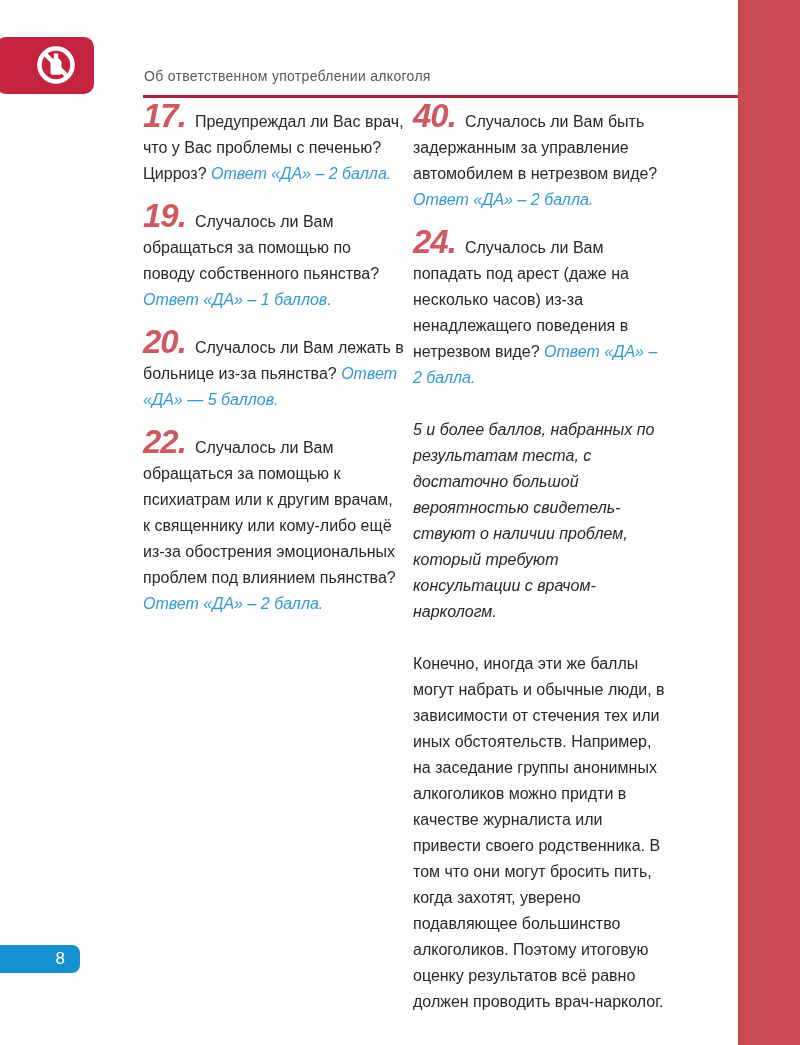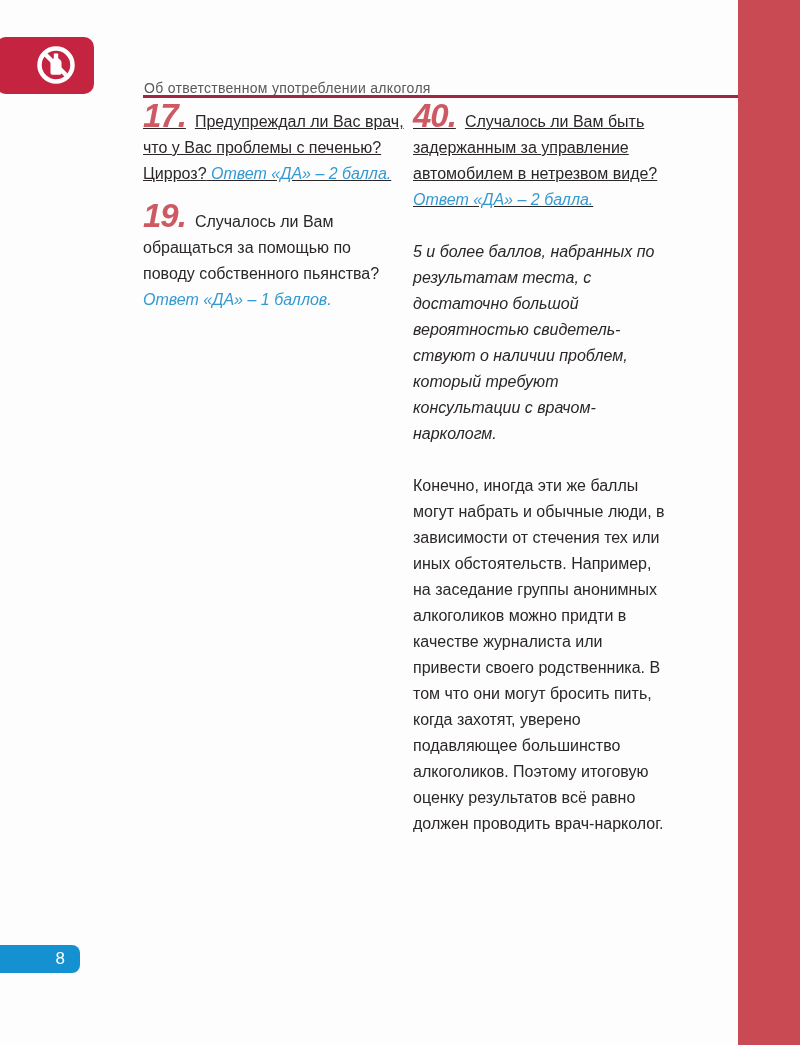--- a/index.html
+++ b/index.html
@@ -16,36 +16,36 @@
     background:var(--strip-red,#c94a52);
   }
   
   .badge{
     position:absolute;left:-4px;top:37px;width:98px;height:57px;
     background:var(--badge-red,#c52440);border-radius:10px;
   }
   .badge svg{position:absolute;left:40px;top:8px;}
   
   .header-title{
-    position:absolute;left:144px;top:80px;width:594px;
+    position:absolute;left:144px;top:68px;width:594px;
     font-size:14px;letter-spacing:.3px;color:var(--header-text,#58595b);
   }
   .header-rule{
     position:absolute;left:143px;top:95px;width:595px;height:3px;
     background:var(--rule-red,#a12740);
   }
   
   .col{position:absolute;top:103px;}
   .col-left{left:143px;width:261px;}
   .col-right{left:413px;width:255px;}
   .question{
     margin:16px 0 0 0;font-size:16px;line-height:26px;
     color:var(--body-text,#2b2728);
   }
-  .qlist .question:first-child{margin-top:0;text-decoration:underline;}
+  .qlist .question:first-child{margin-top:0;}
   .qnum{
     font-size:33px;font-weight:bold;font-style:italic;
     letter-spacing:-1px;color:var(--number-red,#cd5a63);
     margin-right:9px;
   }
   .qanswer{color:var(--answer-blue,#3499d1);font-style:italic;}
   .para{
     margin:26px 0 0 0;font-size:16px;line-height:26px;
     color:var(--body-text,#2b2728);
   }
@@ -79,29 +79,32 @@
   <div class="header-title">Об ответственном употреблении алкоголя</div>
   <div class="header-rule"></div>
 
   <div class="col col-left">
     <div class="qlist">
   <p class="question"><span class="qnum">17.</span><span class="qtext">Предупреждал ли Вас врач, что у Вас проблемы с печенью? Цирроз?</span> <span class="qanswer">Ответ «ДА» – 2 балла.</span></p>
 
 
   <p class="question"><span class="qnum">19.</span><span class="qtext">Случалось ли Вам обращаться за помощью по поводу собственного пьянства?</span> <span class="qanswer">Ответ «ДА» – 1 баллов.</span></p>
 
+  <p class="question"><span class="qnum">20.</span><span class="qtext">Случалось ли Вам лежать в больнице из-за пьянства?</span> <span class="qanswer">Ответ «ДА» — 5 баллов.</span></p>
 
 
+  <p class="question"><span class="qnum">22.</span><span class="qtext">Случалось ли Вам обращаться за помощью к психиатрам или к другим врачам, к священнику или кому-либо ещё из-за обострения эмоциональных проблем под влиянием пьянства?</span> <span class="qanswer">Ответ «ДА» – 2 балла.</span></p>
 </div>
   </div>
 
   <div class="col col-right">
     <div class="qlist">
   <p class="question"><span class="qnum">40.</span><span class="qtext">Случалось ли Вам быть задержанным за управление автомоби­лем в нетрезвом виде?</span> <span class="qanswer">Ответ «ДА» – 2 балла.</span></p>
 
+  <p class="question"><span class="qnum">24.</span><span class="qtext">Случалось ли Вам попадать под арест (даже на несколько часов) из-за ненадлежащего поведения в нетрезвом виде?</span> <span class="qanswer">Ответ «ДА» – 2 балла.</span></p>
 </div>
     <div class="plist">
   <p class="para italic"><span>5 и более баллов, набранных по результатам теста, с достаточно большой вероятностью свидетель­ствуют о наличии проблем, который требуют консультации с врачом-наркологм.</span></p>
 
   <p class="para normal"><span>Конечно, иногда эти же баллы могут набрать и обычные люди, в зависимо­сти от стечения тех или иных обстоя­тельств. Например, на заседание группы анонимных алкоголиков можно придти в качестве журналиста или привести своего родственника. В том что они могут бросить пить, когда захотят, уверено подавляющее большинство алкоголиков. Поэтому итоговую оценку результатов всё равно должен проводить врач-нарколог.</span></p>
 </div>
   </div>
 
   <div class="pagebox">
     <span>8</span>

